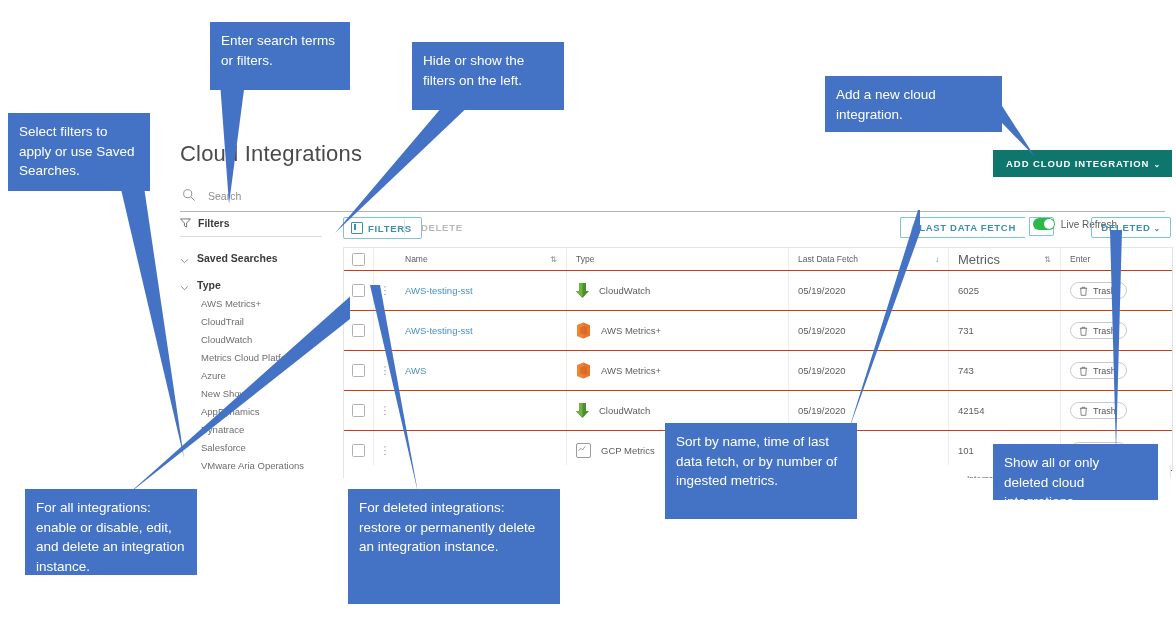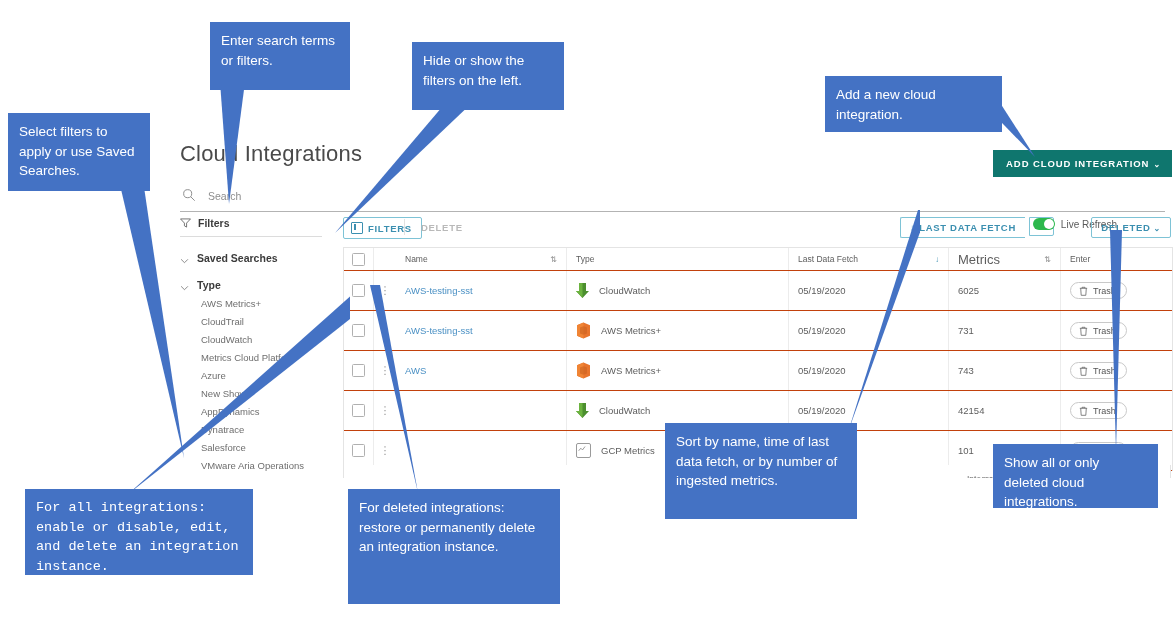--- a/index.html
+++ b/index.html
@@ -153,24 +153,24 @@
     position:absolute;background:#4472c4;color:#ffffff;
     font-size:13.5px;line-height:19.5px;padding:9px 11px;box-sizing:border-box;
     z-index:40;
   }
   .ptr{position:absolute;z-index:39;}
 
   #c-filters{left:8px;top:113px;width:142px;height:78px;}
   #c-search{left:210px;top:22px;width:140px;height:68px;}
   #c-hide{left:412px;top:42px;width:152px;height:68px;}
   #c-add{left:825px;top:76px;width:177px;height:56px;}
-  #c-allint{left:25px;top:489px;width:228px;height:86px;font-family:Liberation Mono, monospace;}
+  #c-allint{left:25px;top:489px;width:172px;height:86px;}
   #c-deleted-int{left:348px;top:489px;width:212px;height:115px;}
   #c-sort{left:665px;top:423px;width:192px;height:96px;}
-  #c-showall{left:993px;top:444px;width:165px;height:64px;}
+  #c-showall{left:993px;top:444px;width:165px;height:56px;}
 </style>
 </head>
 <body>
 
 <div id="app-panel">
 
   <div id="app-header">
     <div id="page-title">Cloud Integrations</div>
 
     <button id="add-integration-btn">

